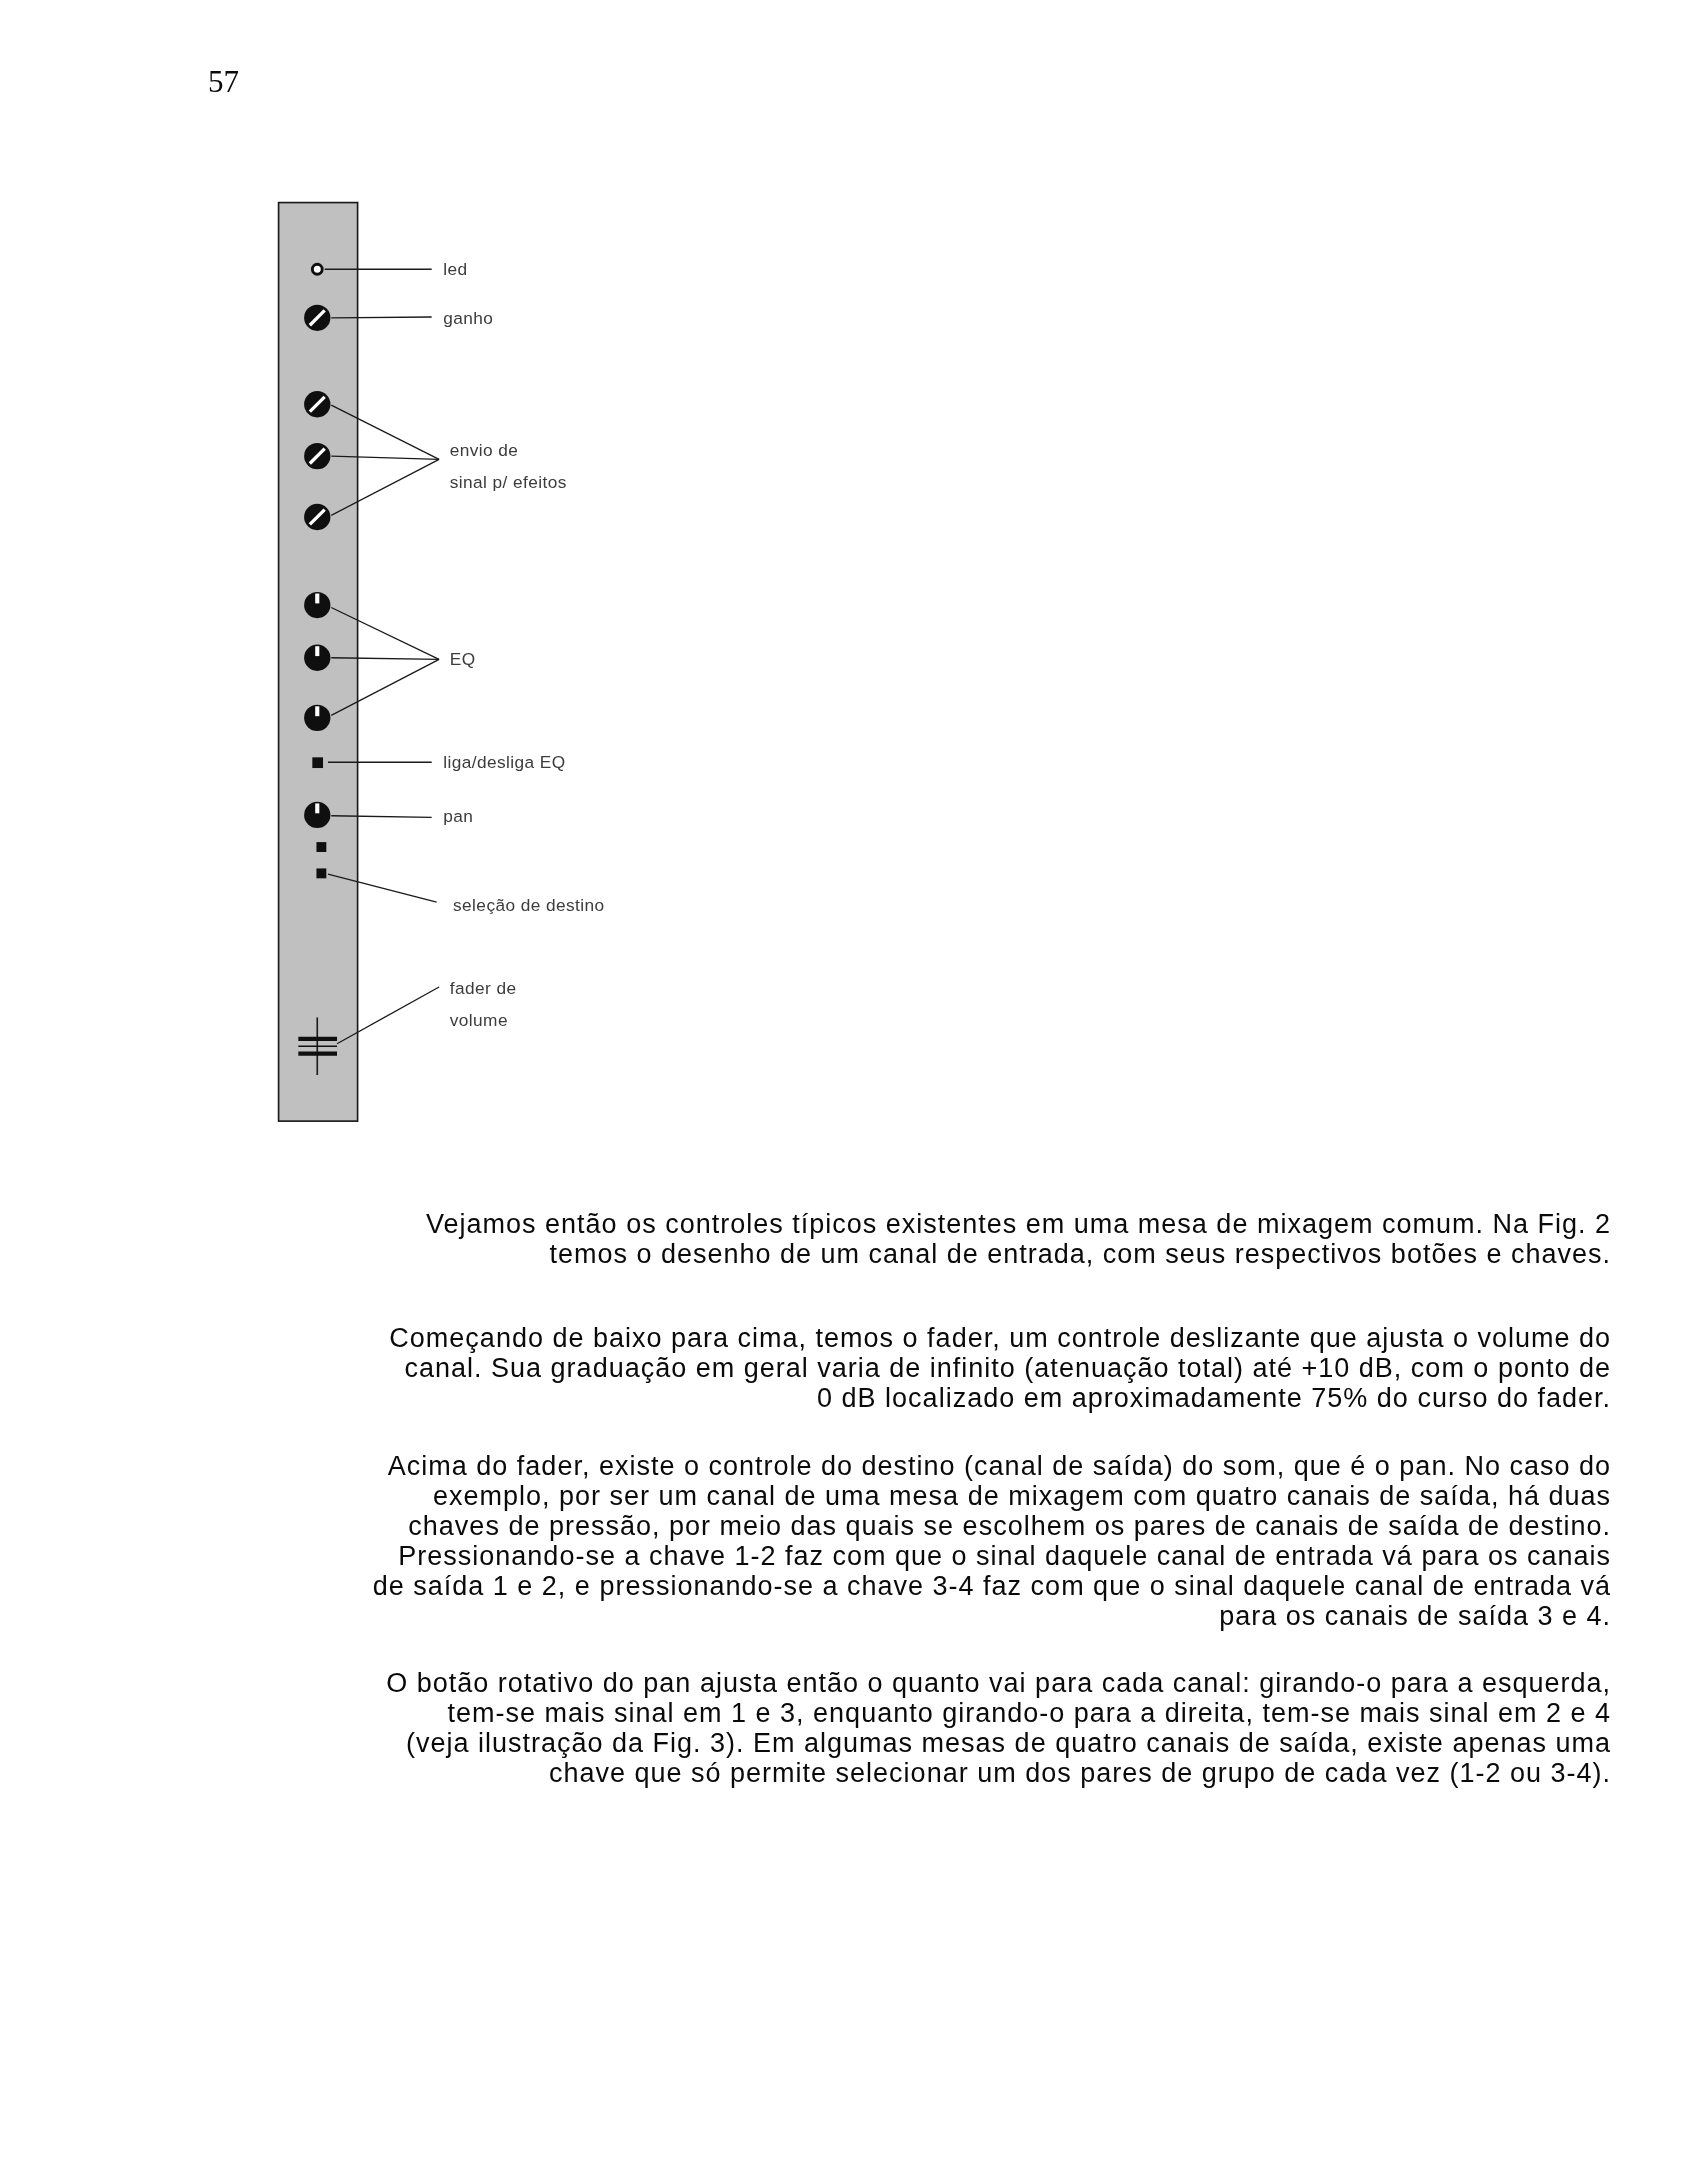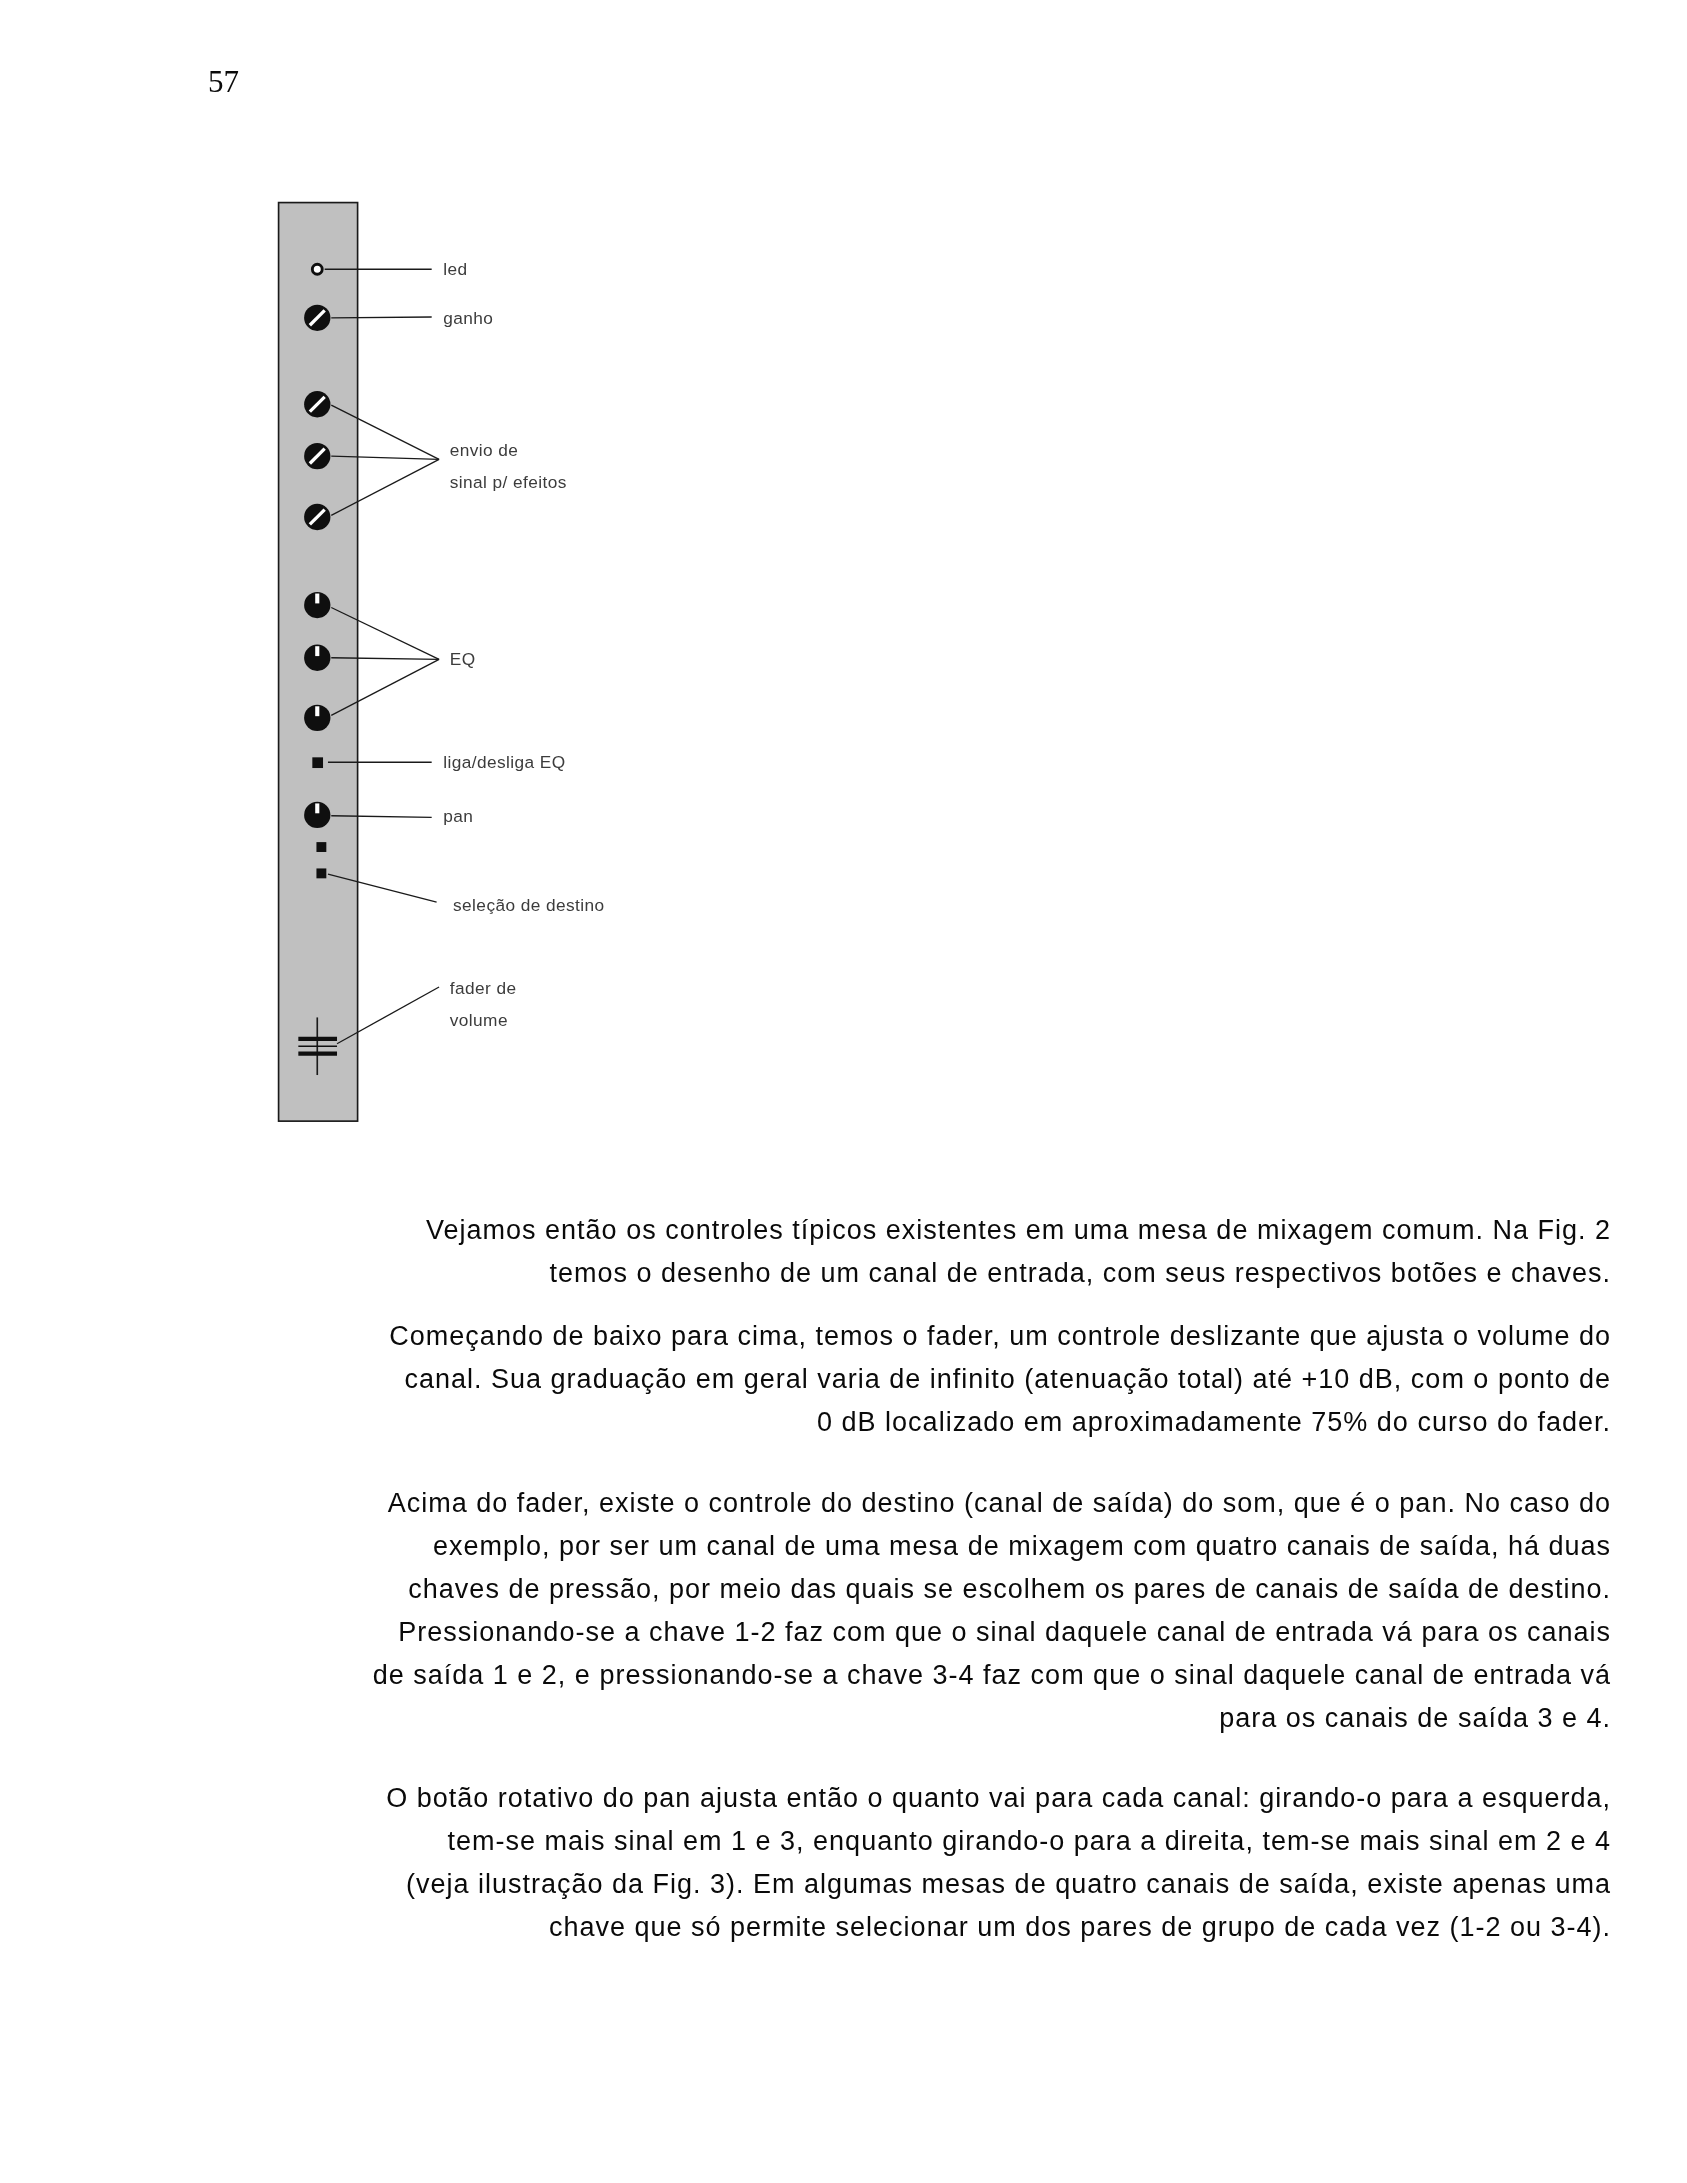--- a/index.html
+++ b/index.html
@@ -49,27 +49,27 @@
     fill: var(--label_color, #3c3c3c);
   }
   .body-text {
     position: absolute;
     left: 210px;
     top: 1209px;
     width: 1401px;
     color: var(--text_color, #050505);
     font-size: 27px;
     letter-spacing: 1px;
-    line-height: 43px;
+    line-height: 30px;
   }
   .para {
     margin: 0;
     white-space: pre-line;
   }
-  .para.p2 { margin-top: 20px; }
+  .para.p2 { margin-top: 54px; }
   .para.p3 { margin-top: 38px; }
   .para.p4 { margin-top: 37px; }
 </style>
 </head>
 <body>
 
 <div class="page">
 
   <div class="page-number">57</div>
 

